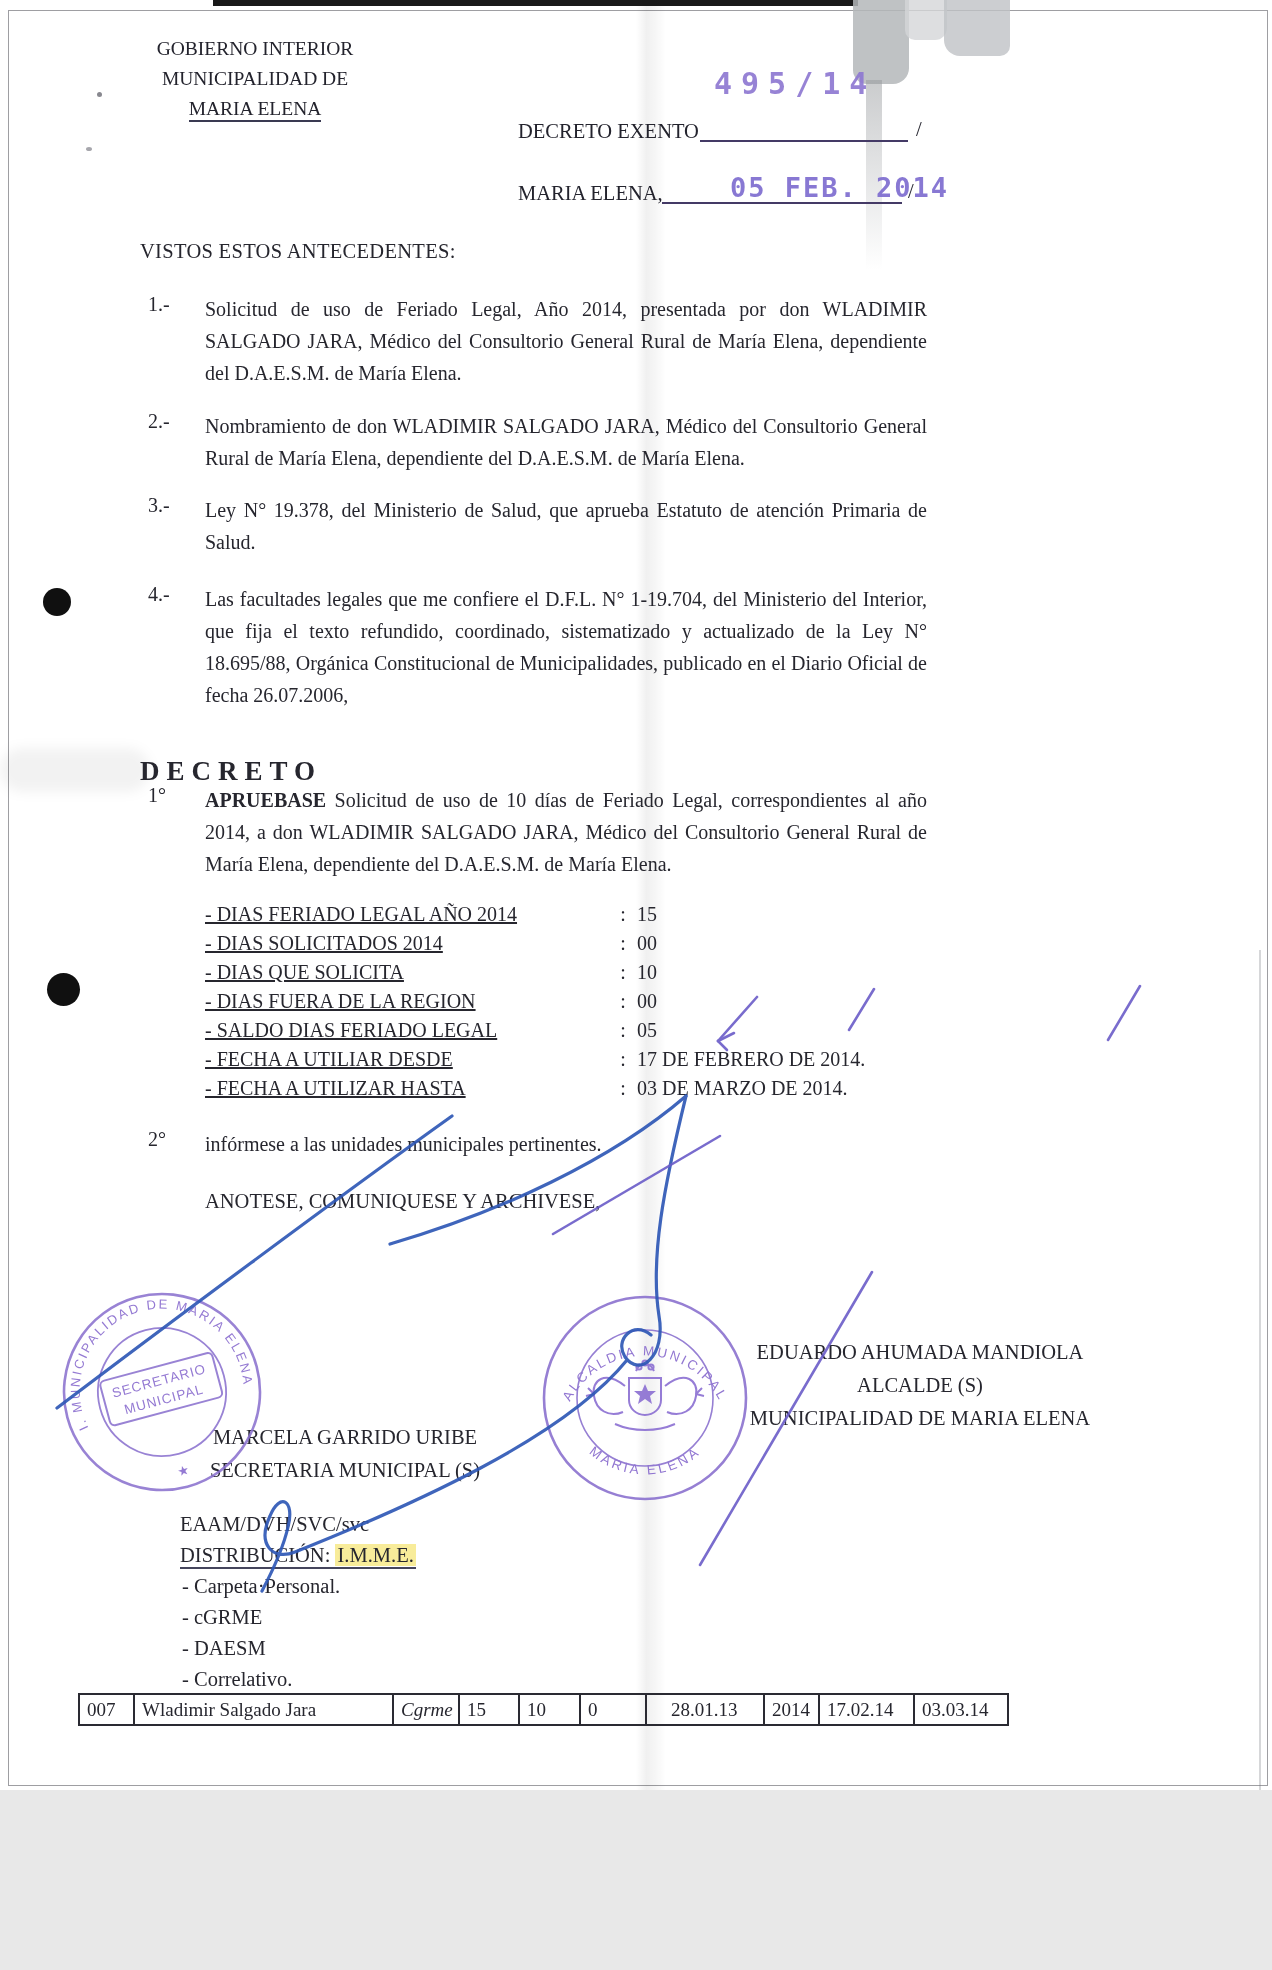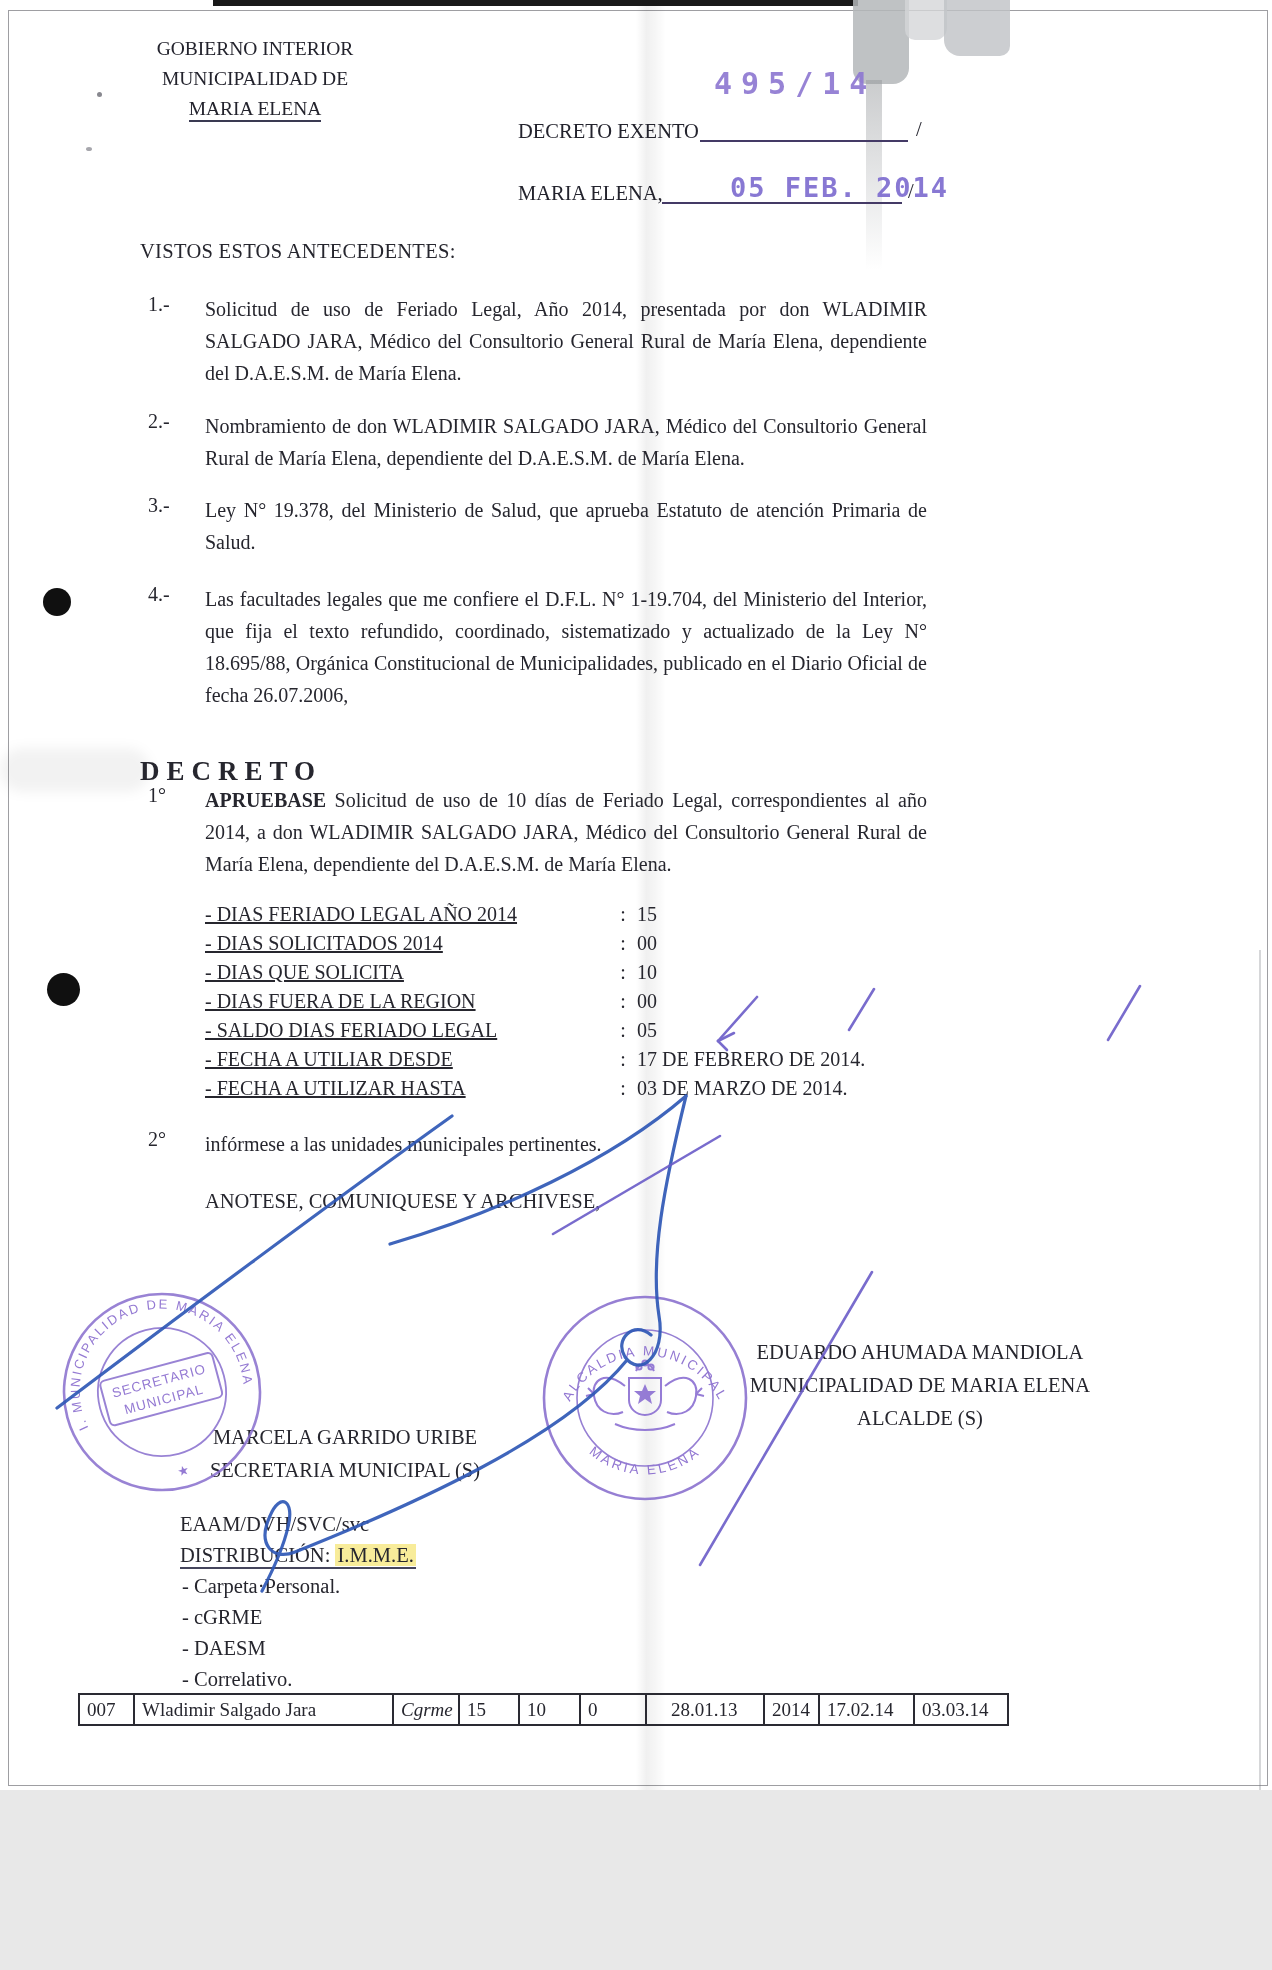--- a/index.html
+++ b/index.html
@@ -164,22 +164,22 @@
   </div>
 
   <div class="abs closing">ANOTESE, COMUNIQUESE Y ARCHIVESE,</div>
 
   <div class="abs sec-block">
     <div>MARCELA GARRIDO URIBE</div>
     <div>SECRETARIA MUNICIPAL (S)</div>
   </div>
   <div class="abs mayor-block">
     <div>EDUARDO AHUMADA MANDIOLA</div>
+    <div>ALCALDE (S)</div>
     <div>MUNICIPALIDAD DE MARIA ELENA</div>
-    <div>ALCALDE (S)</div>
   </div>
 
   <div class="abs footer">
     <div>EAAM/DVH/SVC/svc</div>
     <div><span class="dist"><span>DISTRIBUCIÓN:</span> <span class="hl">I.M.M.E.</span></span></div>
     <div class="flist">
       <div>-  Carpeta·Personal.</div>
       <div>-  cGRME</div>
       <div>-  DAESM</div>
       <div>-  Correlativo.</div>

